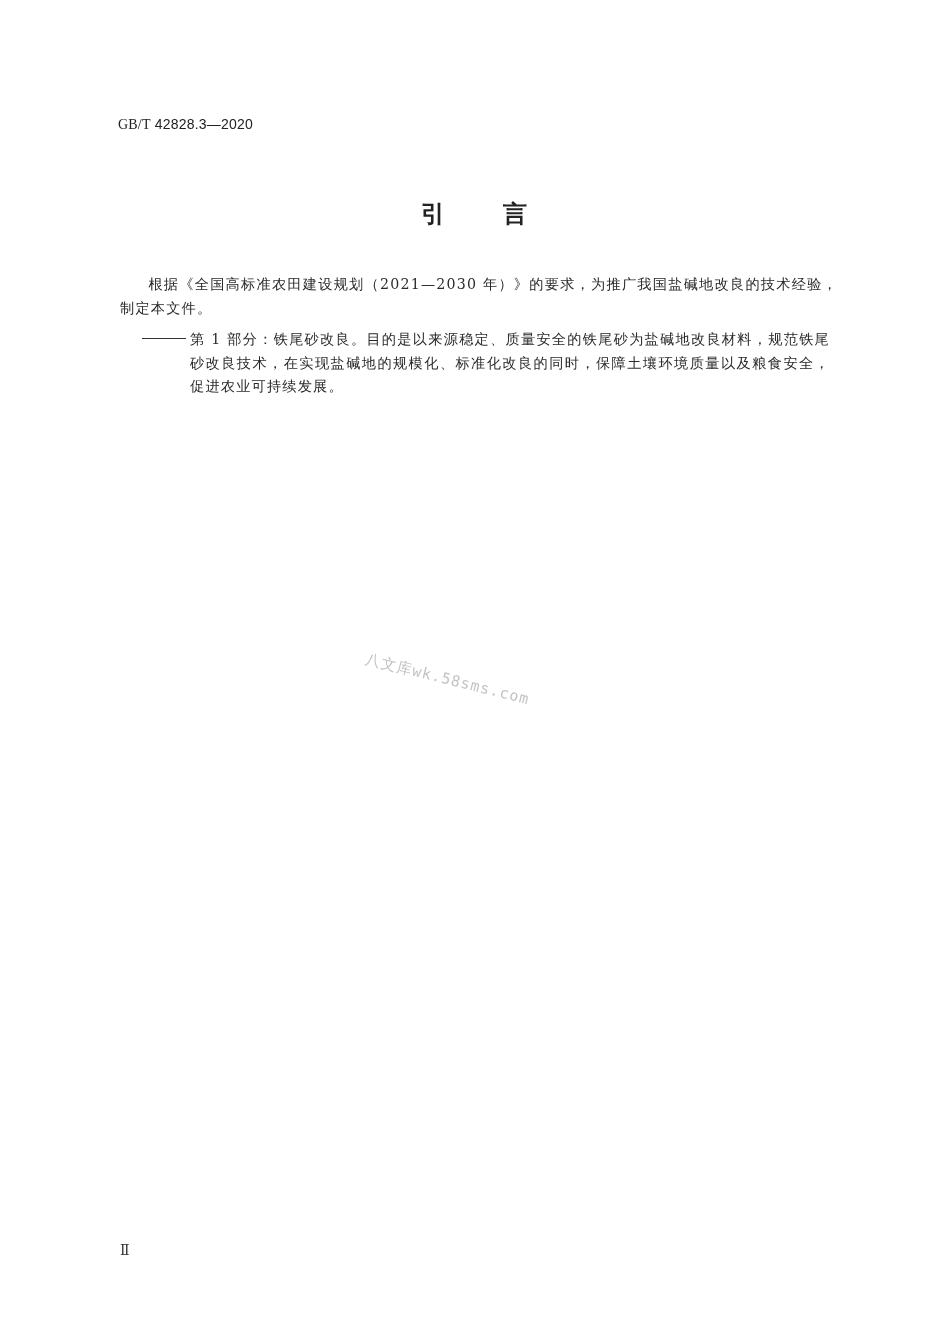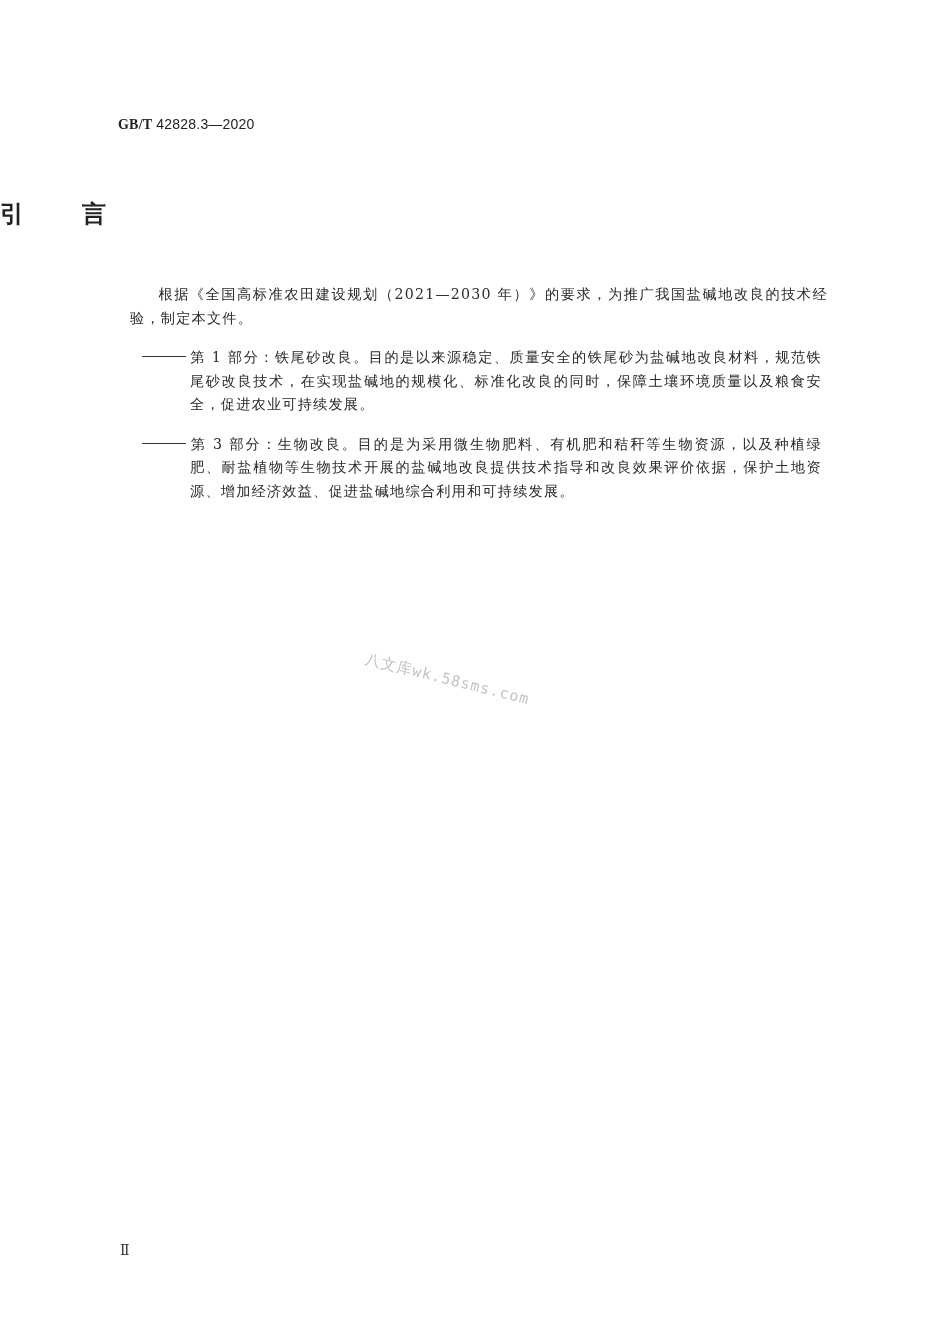--- a/index.html
+++ b/index.html
@@ -19,52 +19,52 @@
     position: absolute;
     left: 118px;
     top: 116px;
     font-size: 14px;
     letter-spacing: 0.2px;
     color: #222;
     font-family: "Liberation Sans", "DejaVu Sans", sans-serif;
   }
   .header-code .prefix {
     font-family: "Liberation Serif", "DejaVu Serif", serif;
-    font-weight: bold;
+    font-weight: normal;
   }
   .page-title {
     position: absolute;
     left: 0;
     width: 950px;
     top: 198px;
-    text-align: left;
+    text-align: center;
     font-family: "DejaVu Sans", "Liberation Sans", sans-serif;
     font-size: 24px;
     font-weight: bold;
     color: #222;
     letter-spacing: 2px;
   }
   .page-title span { display: inline-block; }
   .page-title .gap { width: 56px; }
   .content {
     position: absolute;
     left: 120px;
     top: 273px;
     width: 718px;
     font-size: 14.2px;
     line-height: 23.5px;
     text-align: justify;
     letter-spacing: 1.2px;
   }
   .para {
-    margin: 10px;
+    margin: 0;
     text-indent: 2em;
   }
   .list-item {
-    margin: 16px;
+    margin: 8px;
     padding-left: 48px;
     text-indent: -48px;
     margin-left: 22px;
   }
   .list-item .dash {
     display: inline-block;
     width: 48px;
     text-indent: 0;
     letter-spacing: 0;
   }
@@ -109,20 +109,19 @@
   </div>
 
   <div class="page-title">
     <span>引</span><span class="gap"></span><span>言</span>
   </div>
 
   <div class="content">
     <p class="para">根据《全国高标准农田建设规划（2021—2030 年）》的要求，为推广我国盐碱地改良的技术经验，制定本文件。</p>
 
     <p class="list-item"><span class="dash"></span><span>第 1 部分：铁尾砂改良。目的是以来源稳定、质量安全的铁尾砂为盐碱地改良材料，规范铁尾砂改良技术，在实现盐碱地的规模化、标准化改良的同时，保障土壤环境质量以及粮食安全，促进农业可持续发展。</span></p>
-    <p class="list-item"><span class="dash"></span><span>第 3 部分：生物改良。目的是为采用微生物肥料、有机肥和秸秆等生物资源，以及种植绿肥、耐盐植物等生物技术开展的盐碱地改良提供技术指导和改良效果评价依据，保护土地资源、增加经济效益、促进盐碱地综合利用和可持续发展。</span></p>
   </div>
 
   <div class="watermark">八文库wk.58sms.com</div>
 
   <div class="page-number">Ⅱ</div>
 
 </div>
 
 </body></html>

